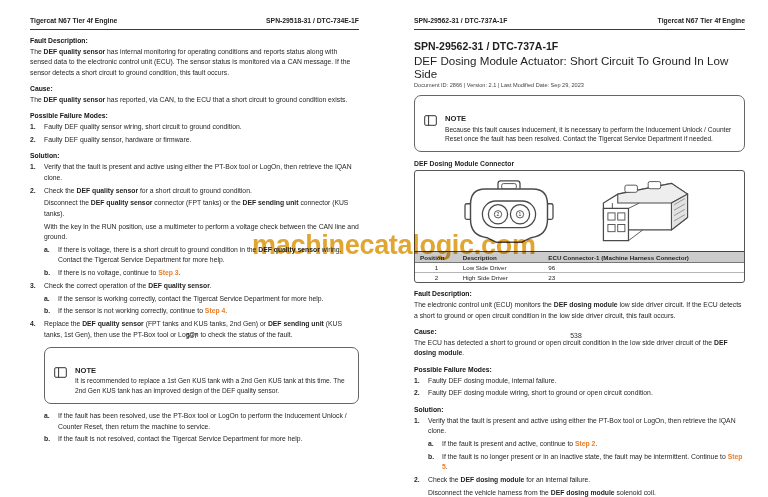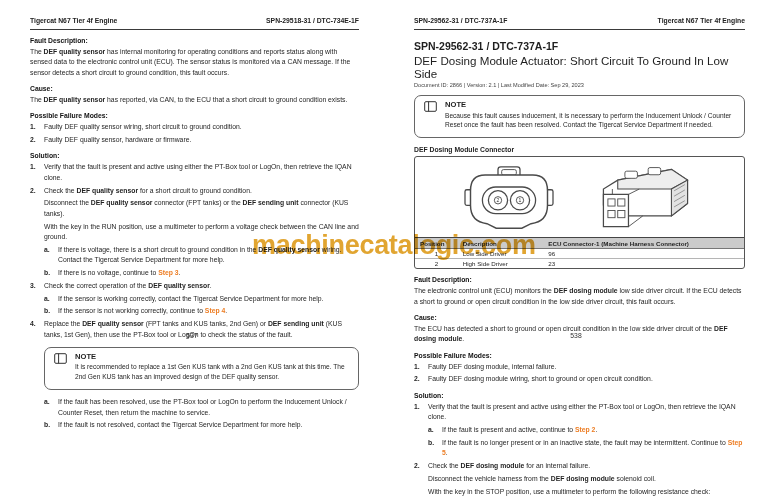--- a/index.html
+++ b/index.html
@@ -14,21 +14,21 @@
     font-size:6.8px;font-weight:700;color:#222;padding-bottom:5px;border-bottom:1px solid #3a3a3a;}
   .sec-h{font-size:6.8px;font-weight:700;margin:7px 0 3px;color:#111;}
   .para{font-size:6.8px;line-height:1.52;margin:3px 0 5px;}
   .b{font-weight:700;}
   .step-link{color:#ED7D23;font-weight:700;}
   .nrow{display:flex;font-size:6.8px;line-height:1.52;margin:2.5px 0;}
   .nrow .num{flex:none;width:14px;font-weight:700;}
   .nrow .txt{flex:1;}
   .sub{margin-left:14px;}
   .subpara{margin:2.5px 0 2.5px 14px;font-size:6.8px;line-height:1.52;}
-  .note-box{border:1px solid #666;border-radius:7px;padding:4px 10px 7px 9px;
+  .note-box{border:1px solid #666;border-radius:7px;padding:18px 10px 7px 9px;
     display:flex;gap:8px;margin:7px 0 7px 0;background:#fff;}
   .note-box.indented{margin-left:14px;}
   .note-icon{flex:none;padding-top:1px;}
   .note-title{font-size:7.6px;font-weight:700;margin-bottom:1.5px;}
   .note-text{font-size:6.6px;line-height:1.5;}
   .page-num{position:absolute;bottom:12px;left:0;width:100%;text-align:center;font-size:6.8px;color:#333;}
   
   .doc-title1{font-size:10.5px;font-weight:700;margin:10px 0 2px;}
   .doc-title2{font-size:11.6px;font-weight:400;margin:0 0 2px;}
   .doc-meta{font-size:5.6px;color:#444;margin-bottom:6px;}

